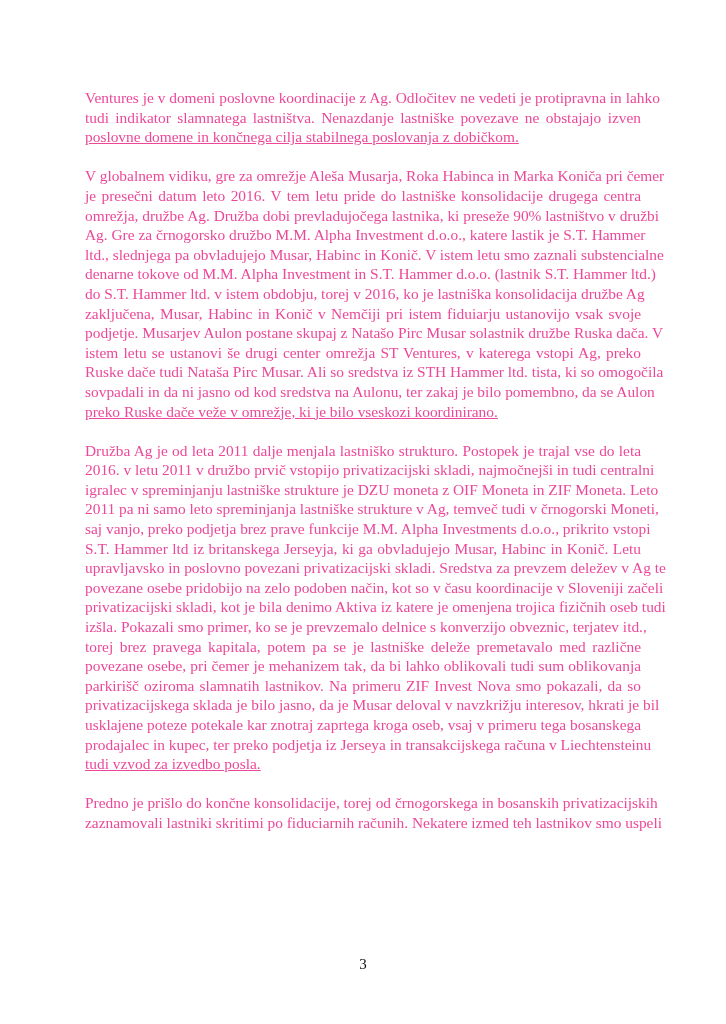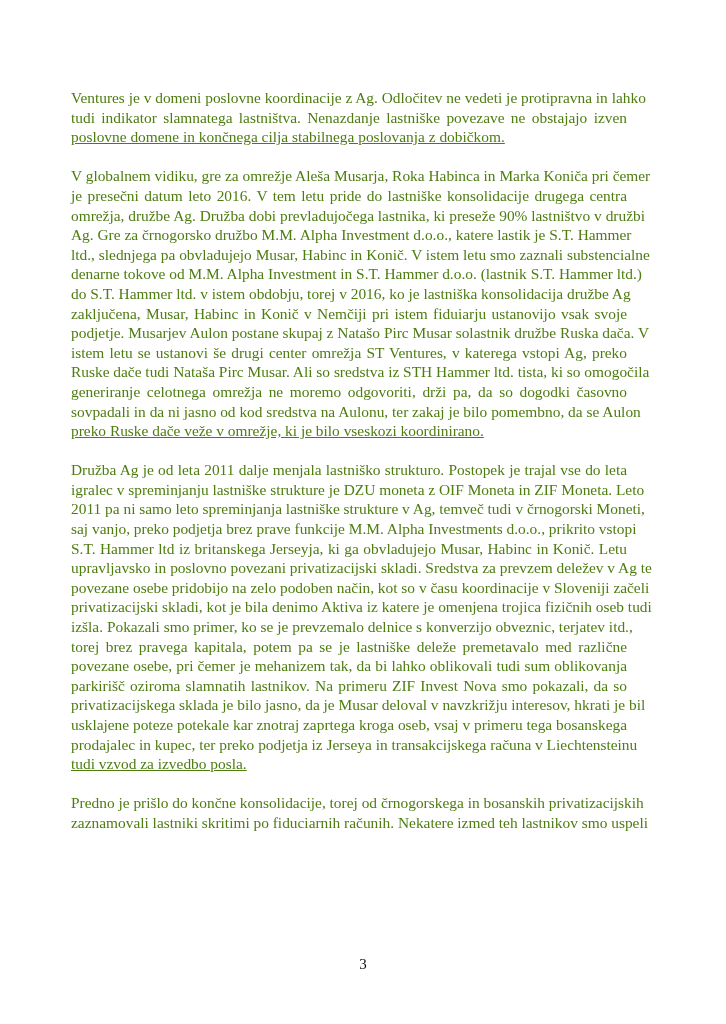--- a/index.html
+++ b/index.html
@@ -1,20 +1,20 @@
 <!DOCTYPE html>
 <html><head>
 <meta charset="utf-8">
 <style>
   html, body { margin: 0; padding: 0; background: #ffffff; }
   body { width: 726px; height: 1024px; position: relative; overflow: hidden; }
   .page {
-    position: absolute; left: 71px; top: 88px; width: 556px;
+    position: absolute; left: 85px; top: 88px; width: 556px;
     font-family: "Liberation Serif", "DejaVu Serif", serif;
-    font-size: 15.4px; line-height: 19.6px; color: #4d7c0f;
+    font-size: 15.4px; line-height: 19.6px; color: #ec4899;
   }
   .para { margin: 0; text-align: justify; }
   .line { display: block; text-align: justify; text-align-last: justify; white-space: nowrap; height: 19.6px; }
   .line.last { text-align-last: left; text-decoration: underline; }
   .gap { height: 19.6px; }
   .page-number {
     position: absolute; left: 0; width: 726px; top: 956px; text-align: center;
     font-family: "Liberation Serif", "DejaVu Serif", serif; font-size: 15px; color: #111;
   }
 </style>
@@ -33,27 +33,27 @@
     <span class="line">je presečni datum leto 2016. V tem letu pride do lastniške konsolidacije drugega centra</span>
     <span class="line">omrežja, družbe Ag. Družba dobi prevladujočega lastnika, ki preseže 90% lastništvo v družbi</span>
     <span class="line">Ag. Gre za črnogorsko družbo M.M. Alpha Investment d.o.o., katere lastik je S.T. Hammer</span>
     <span class="line">ltd., slednjega pa obvladujejo Musar, Habinc in Konič. V istem letu smo zaznali substencialne</span>
     <span class="line">denarne tokove od M.M. Alpha Investment in S.T. Hammer d.o.o. (lastnik S.T. Hammer ltd.)</span>
     <span class="line">do S.T. Hammer ltd. v istem obdobju, torej v 2016, ko je lastniška konsolidacija družbe Ag</span>
     <span class="line">zaključena, Musar, Habinc in Konič v Nemčiji pri istem fiduiarju ustanovijo vsak svoje</span>
     <span class="line">podjetje. Musarjev Aulon postane skupaj z Natašo Pirc Musar solastnik družbe Ruska dača. V</span>
     <span class="line">istem letu se ustanovi še drugi center omrežja ST Ventures, v katerega vstopi Ag, preko</span>
     <span class="line">Ruske dače tudi Nataša Pirc Musar. Ali so sredstva iz STH Hammer ltd. tista, ki so omogočila</span>
-    <span class="line">generiranje celotnega omrežja ne moremo odgovoriti, drži pa, da so dogodki časovno</span>
     <span class="line">sovpadali in da ni jasno od kod sredstva na Aulonu, ter zakaj je bilo pomembno, da se Aulon</span>
     <span class="line last">preko Ruske dače veže v omrežje, ki je bilo vseskozi koordinirano.</span>
   </div>
   <div class="gap"></div>
   <div class="para">
     <span class="line">Družba Ag je od leta 2011 dalje menjala lastniško strukturo. Postopek je trajal vse do leta</span>
+    <span class="line">2016. v letu 2011 v družbo prvič vstopijo privatizacijski skladi, najmočnejši in tudi centralni</span>
     <span class="line">igralec v spreminjanju lastniške strukture je DZU moneta z OIF Moneta in ZIF Moneta. Leto</span>
     <span class="line">2011 pa ni samo leto spreminjanja lastniške strukture v Ag, temveč tudi v črnogorski Moneti,</span>
     <span class="line">saj vanjo, preko podjetja brez prave funkcije M.M. Alpha Investments d.o.o., prikrito vstopi</span>
     <span class="line">S.T. Hammer ltd iz britanskega Jerseyja, ki ga obvladujejo Musar, Habinc in Konič. Letu</span>
     <span class="line">upravljavsko in poslovno povezani privatizacijski skladi. Sredstva za prevzem deležev v Ag te</span>
     <span class="line">povezane osebe pridobijo na zelo podoben način, kot so v času koordinacije v Sloveniji začeli</span>
     <span class="line">privatizacijski skladi, kot je bila denimo Aktiva iz katere je omenjena trojica fizičnih oseb tudi</span>
     <span class="line">izšla. Pokazali smo primer, ko se je prevzemalo delnice s konverzijo obveznic, terjatev itd.,</span>
     <span class="line">torej brez pravega kapitala, potem pa se je lastniške deleže premetavalo med različne</span>
     <span class="line">povezane osebe, pri čemer je mehanizem tak, da bi lahko oblikovali tudi sum oblikovanja</span>

